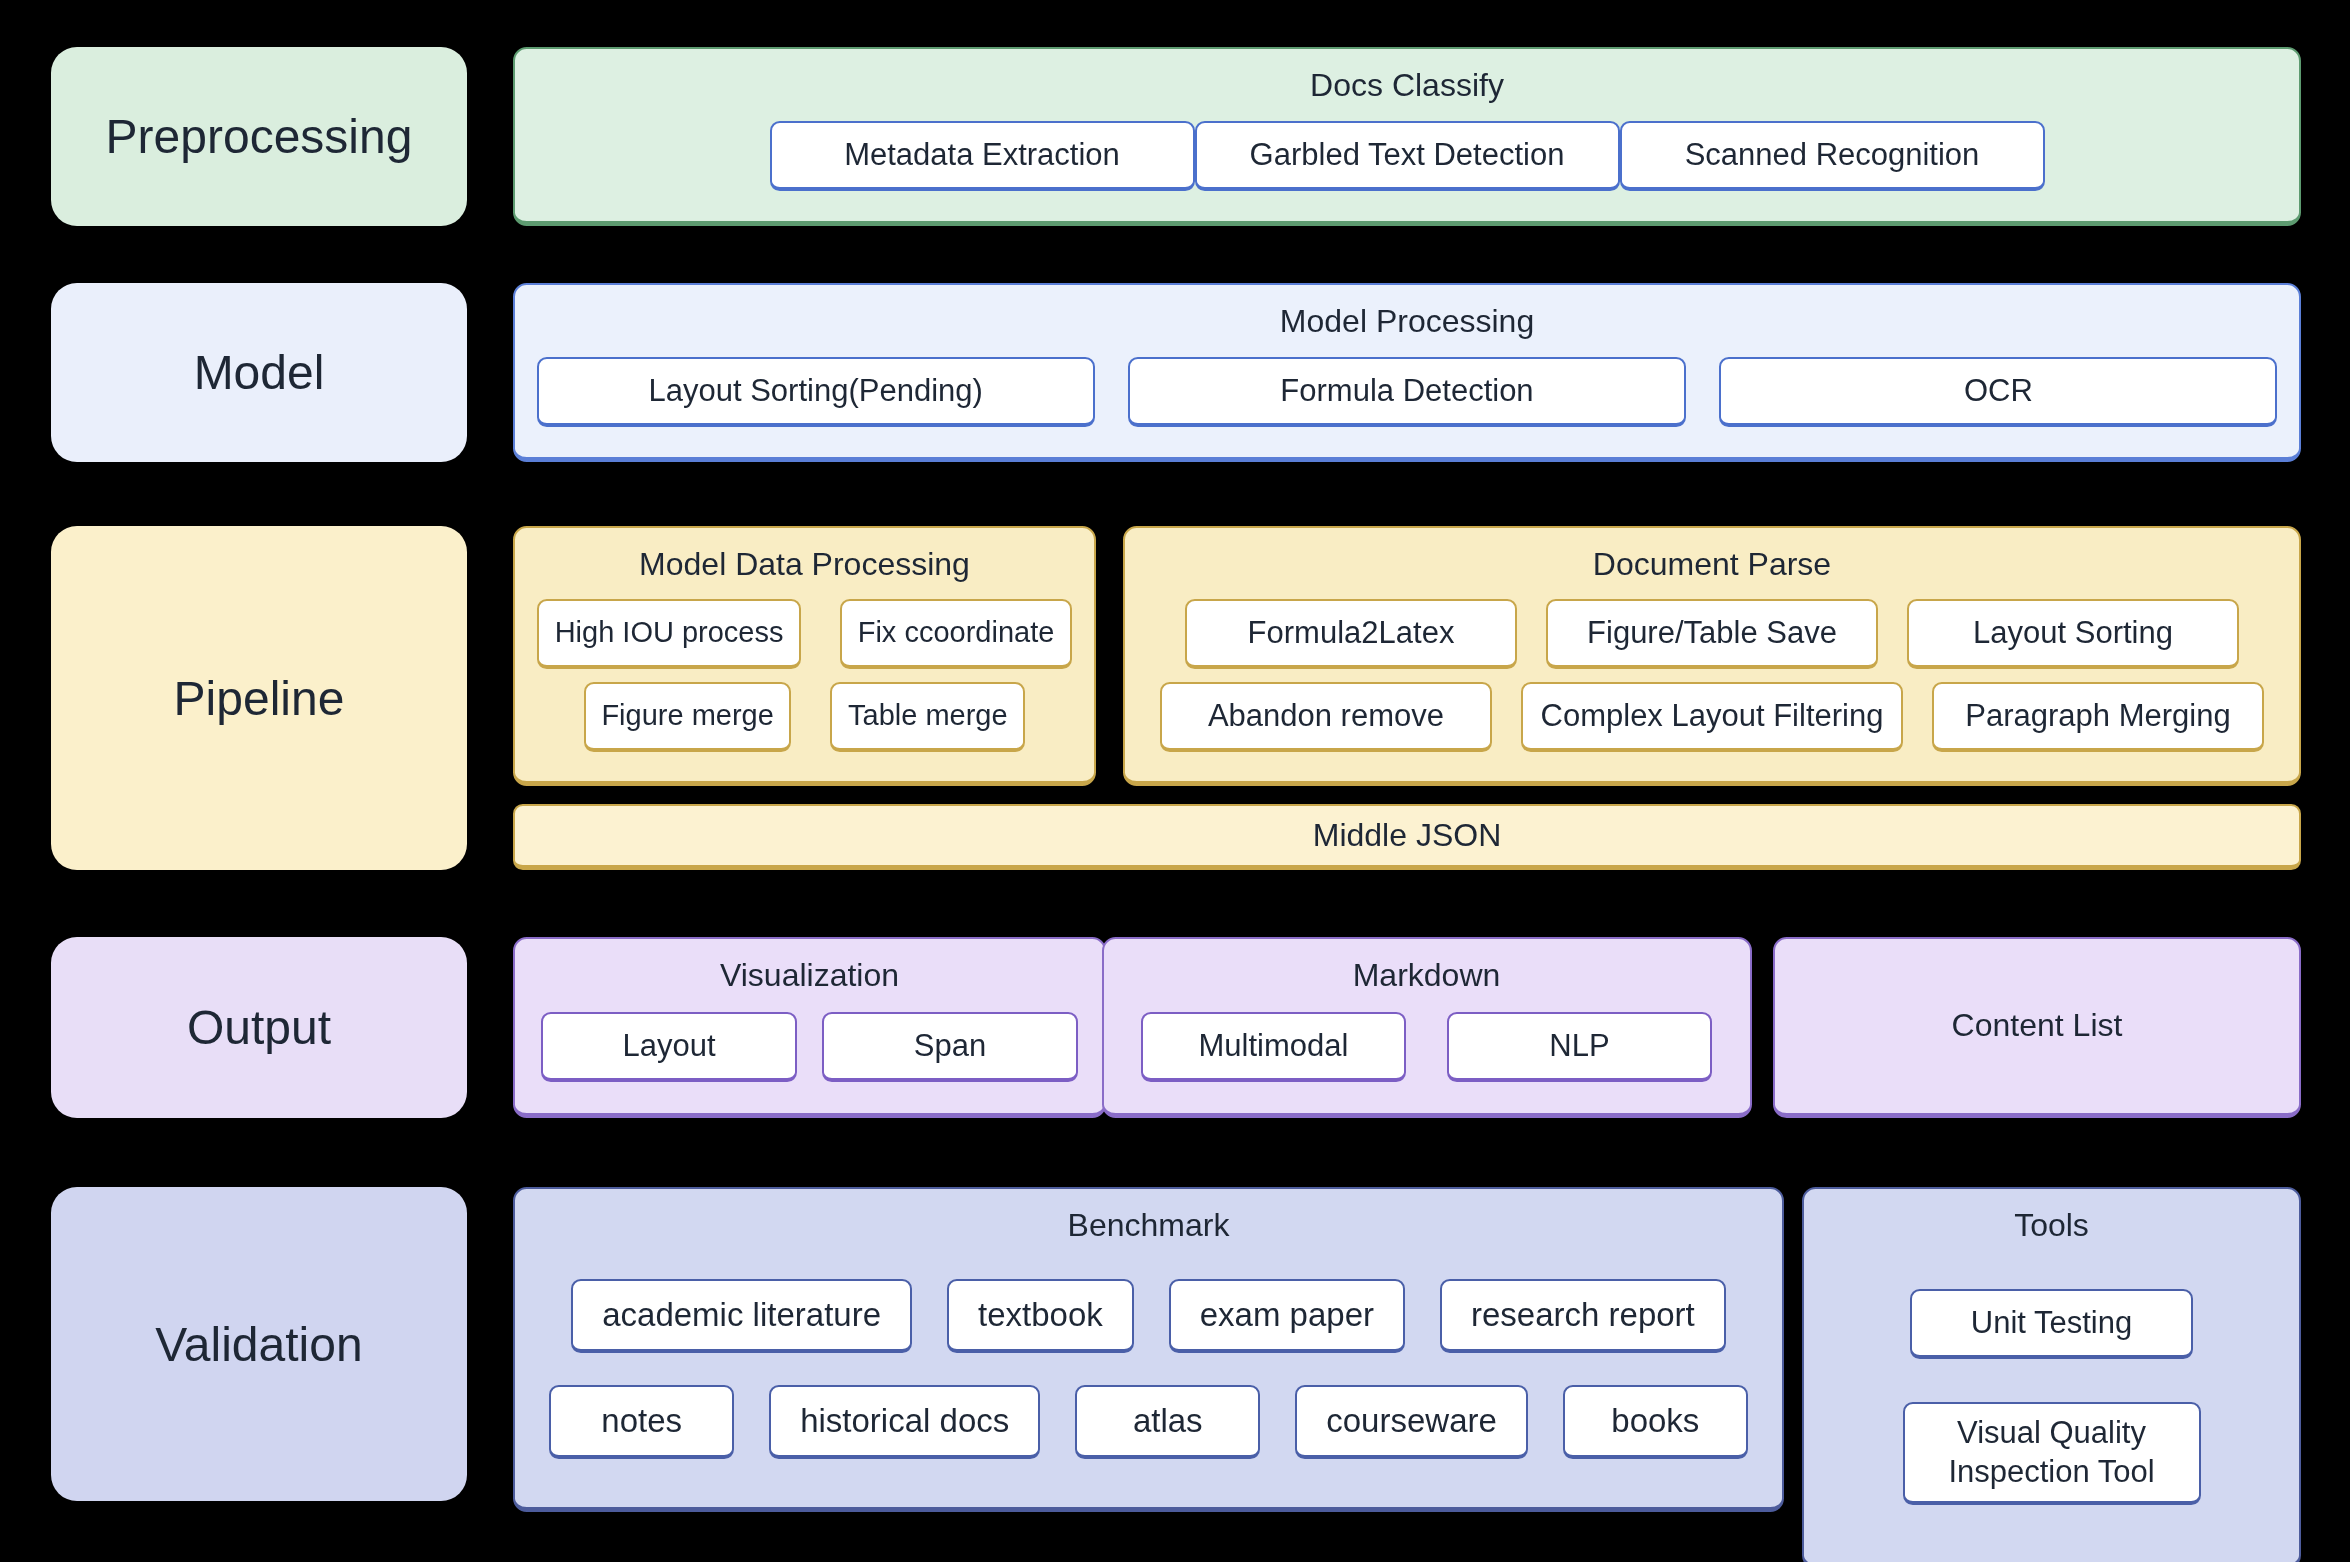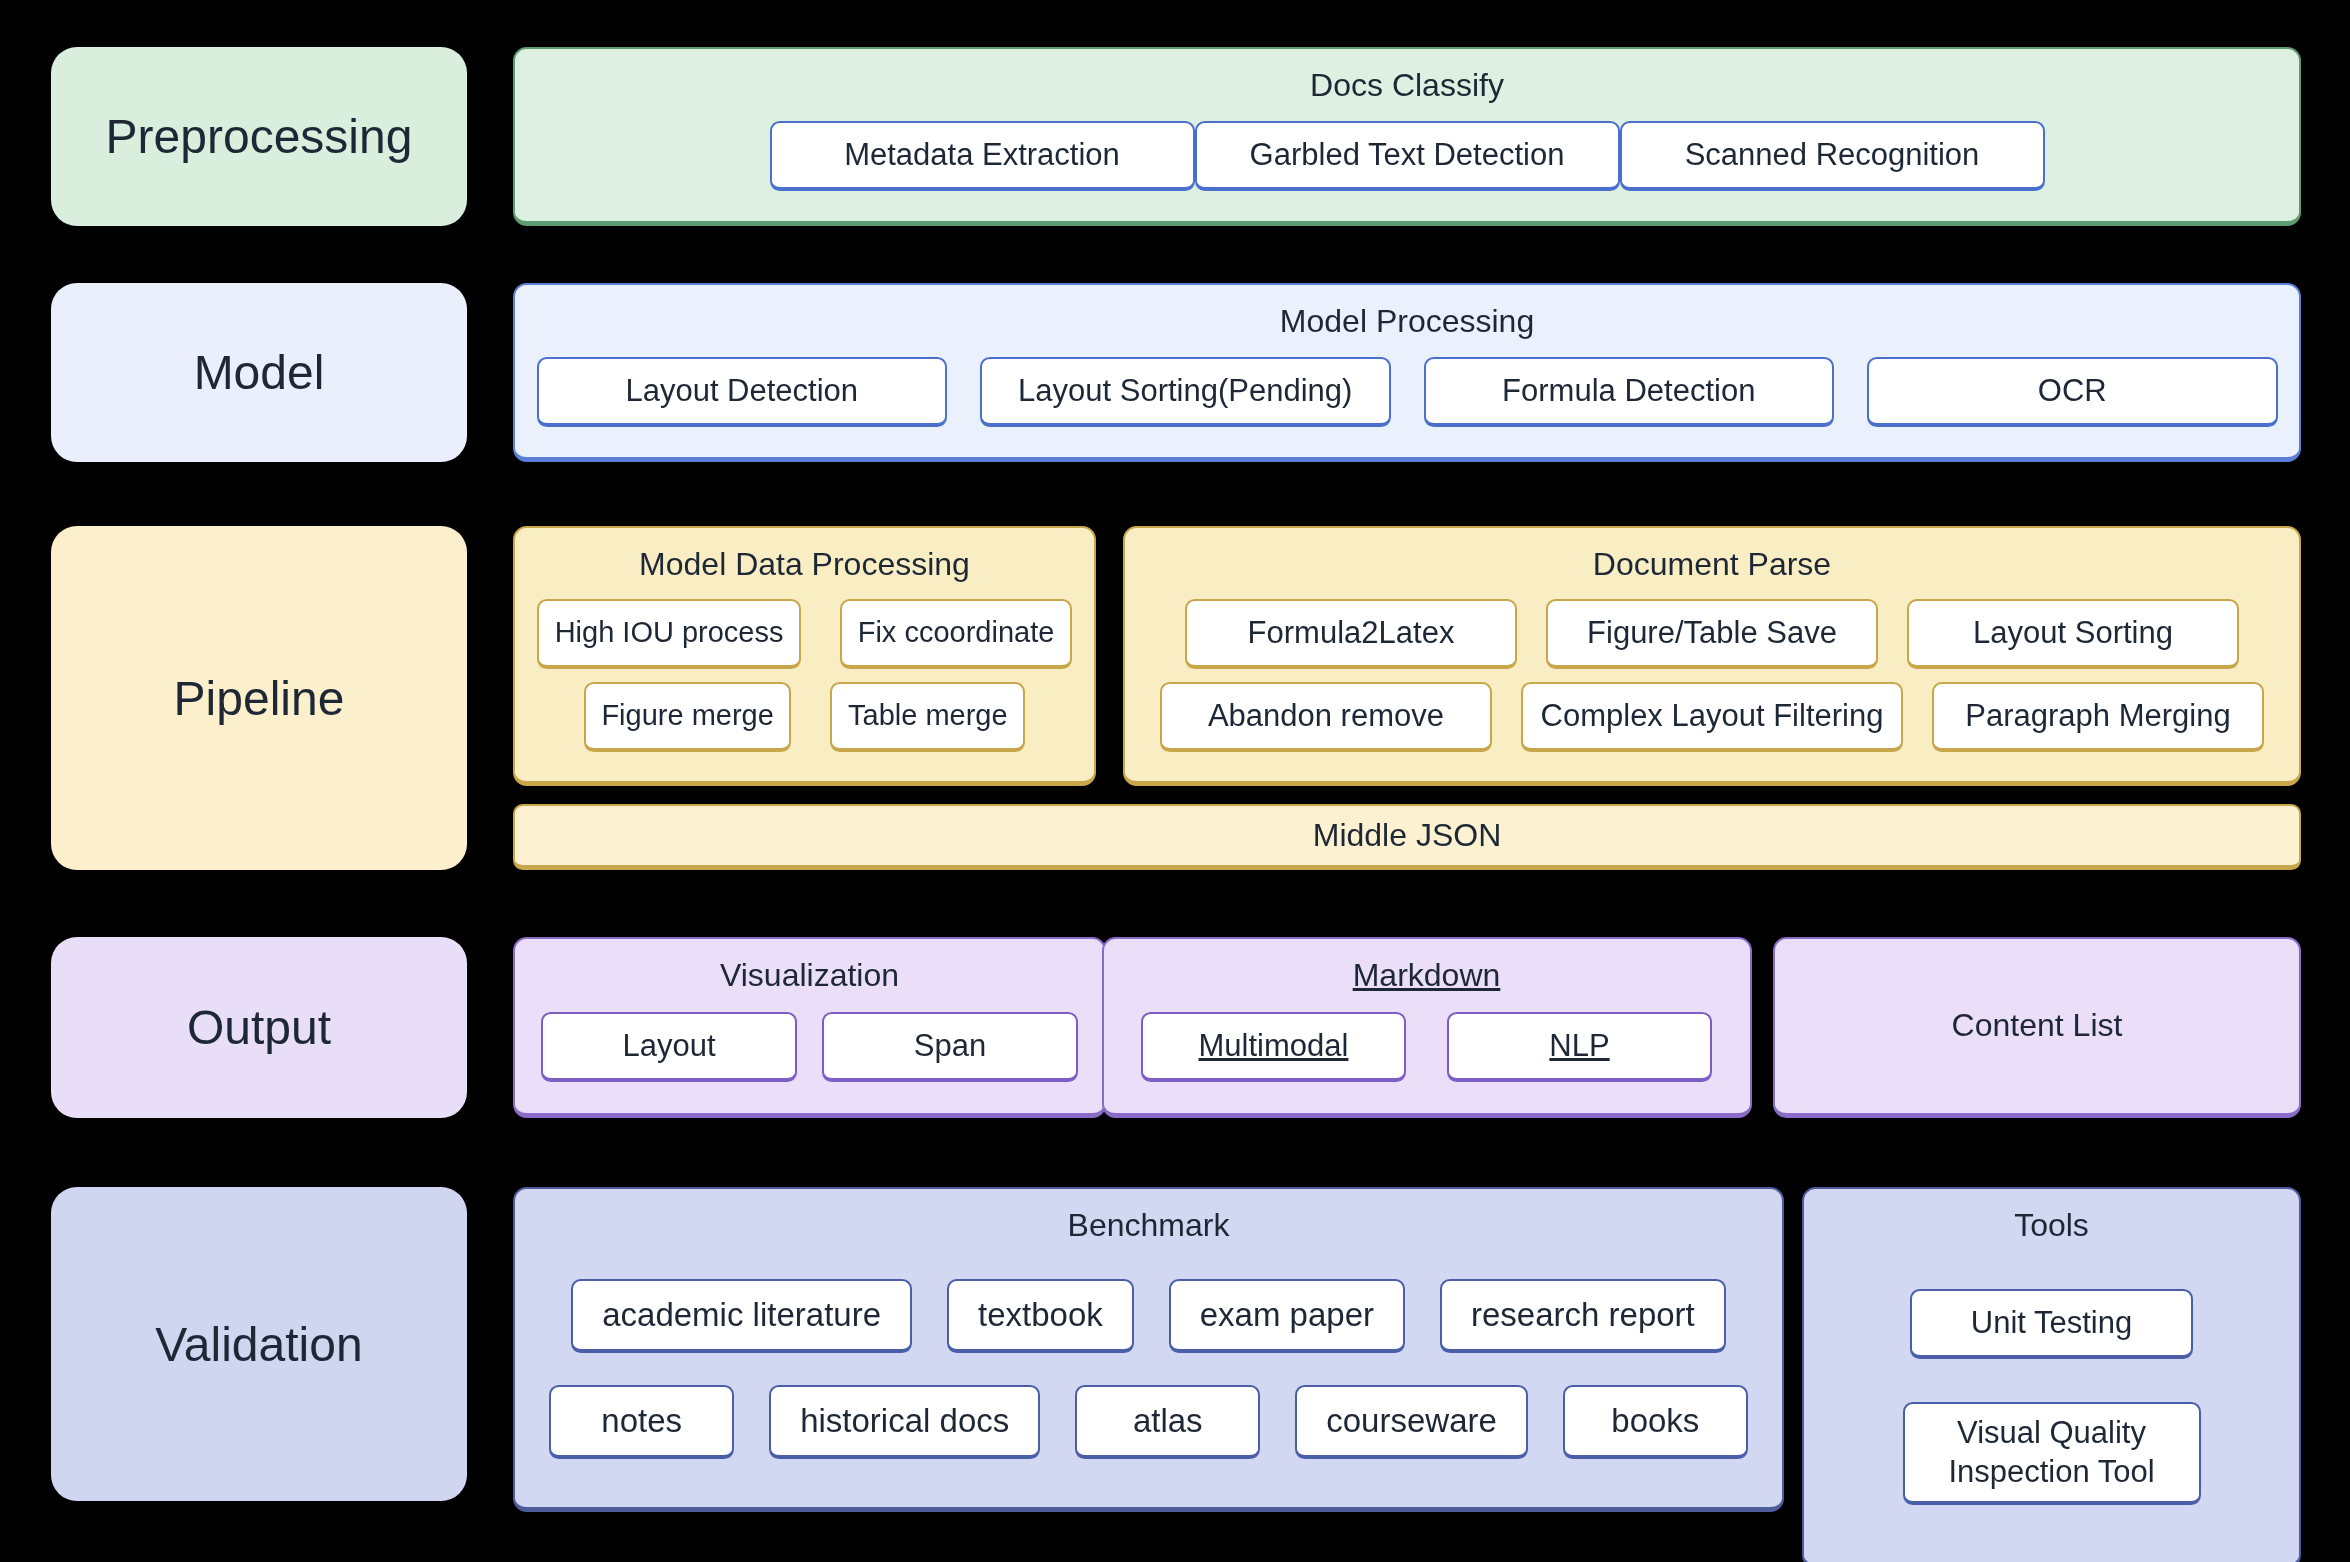--- a/index.html
+++ b/index.html
@@ -73,21 +73,21 @@
   .grp-dp .node { min-width:332px; padding:0 17.6px; flex-shrink:1; }
   .mjson {
     margin-top:17.6px; height:66px; box-sizing:border-box;
     background:#fcf2d1; border:2.9px solid #c8a64a; border-bottom-width:5.9px;
     border-radius:9.8px; display:flex; align-items:center; justify-content:center;
     font-size:32px;
   }
 
   
   .grp-vis { width:593px; flex:0 0 593px; margin-right:-26px; }
-  .grp-md  { width:650px; flex:0 0 650px;text-decoration:underline; }
+  .grp-md  { width:650px; flex:0 0 650px; }
   .r4 { gap:46px; }
   .r4 .inner { flex:1; display:flex; gap:21.5px; }
   .grp-cl  { flex:1; justify-content:center; }
   .grp-vis .brow { gap:25px; }
   .grp-vis .node { min-width:256px; }
   .grp-md .brow { gap:41px; }
   .grp-md .node { min-width:265px; }
 
   
   .r5 .label { height:314px; align-self:flex-start; }
@@ -118,21 +118,20 @@
         <div class="node">Scanned Recognition</div>
       </div>
     </div>
   </div>
 
   <div class="row r2">
     <div class="label lab-blue">Model</div>
     <div class="group g-blue">
       <div class="gtitle">Model Processing</div>
       <div class="brow">
-        <div class="node">Layout Detection</div>
         <div class="node">Layout Sorting(Pending)</div>
         <div class="node">Formula Detection</div>
         <div class="node">OCR</div>
       </div>
     </div>
   </div>
 
   <div class="row r3">
     <div class="label lab-yellow">Pipeline</div>
     <div class="pipe-right">

